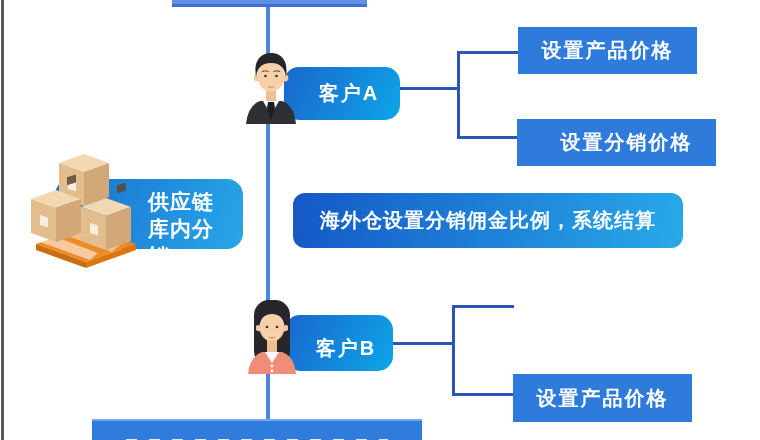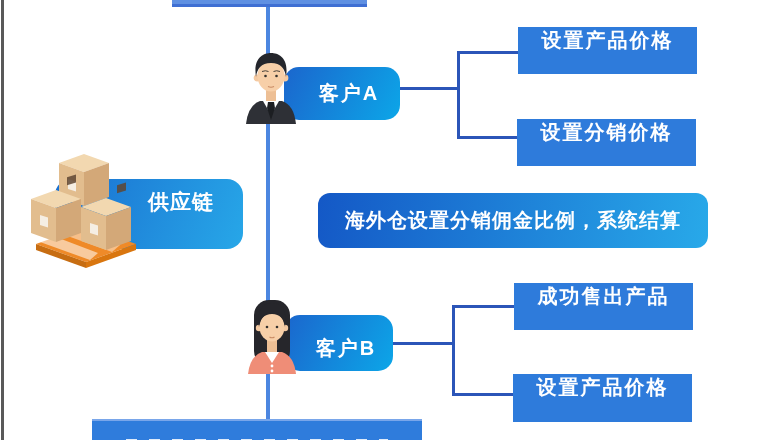--- a/index.html
+++ b/index.html
@@ -8,35 +8,35 @@
     background:#ffffff;
     font-family:"Liberation Sans","DejaVu Sans",sans-serif;
   }
   .abs{position:absolute;}
   
   .trunk{background:#4c86e0;z-index:1;}
   .conn{background:#2b55b8;z-index:1;}
   
   .node-blue{
     background:#2e7bdb;color:#ffffff;z-index:2;
-    display:flex;align-items:flex-start;justify-content:center;
+    display:flex;align-items:center;justify-content:center;
     font-weight:bold;font-size:20px;letter-spacing:2px;white-space:nowrap;
   }
   
   .pill{
     border-radius:15px;color:#ffffff;z-index:2;
     background:linear-gradient(118deg,#1b66cd 0%,#0ca6e8 100%);
     display:flex;align-items:center;justify-content:center;
     font-weight:bold;font-size:20px;letter-spacing:2px;white-space:nowrap;
   }
   .banner{
     border-radius:12px;color:#ffffff;z-index:2;
     background:linear-gradient(100deg,#1458c6 0%,#28a9e9 100%);
     display:flex;align-items:center;justify-content:center;
-    font-weight:bold;font-size:20px;letter-spacing:1px;white-space:nowrap;margin-left:25px;
+    font-weight:bold;font-size:20px;letter-spacing:1px;white-space:nowrap;
   }
   .supply-pill{
     border-radius:16px;color:#ffffff;z-index:2;
     background:linear-gradient(112deg,#1a6fd0 0%,#27a7e8 100%);
     font-weight:bold;font-size:21px;line-height:27px;letter-spacing:1px;
     box-sizing:border-box;padding:9px 8px 0 93px;
   }
   .avatar{z-index:3;}
   .icon3d{z-index:3;}
   
@@ -80,26 +80,27 @@
     <circle cx="23.5" cy="28" r="1.3" fill="#35312e"></circle>
     <circle cx="34.5" cy="28" r="1.3" fill="#35312e"></circle>
     <path d="M20,23.5 Q23.5,22 26.5,23.5" stroke="#4a423a" stroke-width="1" fill="none"></path>
     <path d="M31.5,23.5 Q34.5,22 38,23.5" stroke="#4a423a" stroke-width="1" fill="none"></path>
     <path d="M26,38.5 Q29,40 32,38.5" stroke="#c98b64" stroke-width="1.2" fill="none"></path>
   </svg>
 
   <div class="abs node-blue" style="left:518px;top:27px;width:179px;height:47px;">
     <span>设置产品价格</span>
   </div>
-  <div class="abs node-blue" style="left:517px;top:119px;width:179px;height:47px;">
+  <div class="abs node-blue" style="left:517px;top:119px;width:179px;height:47px;padding-left:20px;">
     <span>设置分销价格</span>
   </div>
 
   <div class="abs supply-pill" style="left:55px;top:179px;width:188px;height:70px;">
     <div>供应链</div>
+    <div>库内分销</div>
   </div>
 
   <svg class="abs icon3d" style="left:26px;top:150px;" width="120" height="120" viewBox="0 0 120 120">
 
     <polygon points="60,76 10,94 60,112 110,94" fill="#ef8a28"></polygon>
     <polygon points="10,94 10,100 60,118 60,112" fill="#c76d12"></polygon>
     <polygon points="110,94 110,100 60,118 60,112" fill="#d9760f"></polygon>
     <polygon points="22,84 14,92 64,110 72,103" fill="#ffffff" opacity="0.55"></polygon>
     <polygon points="44,76 36,84 86,102 94,95" fill="#ffffff" opacity="0.45"></polygon>
 
@@ -150,23 +151,20 @@
     <circle cx="29" cy="75" r="1.4" fill="#ffffff"></circle>
     <circle cx="16" cy="32" r="3.2" fill="#f4c9a1"></circle>
     <circle cx="42" cy="32" r="3.2" fill="#f4c9a1"></circle>
     <ellipse cx="29" cy="31" rx="12.5" ry="14.5" fill="#f7cfa8"></ellipse>
     <path d="M16,31 C13,12 22,7 29,7 C36,7 45,12 42,31 C41,23 37,18 29,18 C21,18 17,23 16,31 Z" fill="#26262b"></path>
     <circle cx="24" cy="31" r="1.3" fill="#35312e"></circle>
     <circle cx="34" cy="31" r="1.3" fill="#35312e"></circle>
     <path d="M26.5,41 Q29,42.5 31.5,41" stroke="#c98b64" stroke-width="1.2" fill="none"></path>
   </svg>
 
-  <div class="abs node-blue" style="left:514px;top:283px;width:179px;height:47px;">
-    <span>成功售出产品</span>
-  </div>
   <div class="abs node-blue" style="left:513px;top:374px;width:179px;height:48px;">
     <span>设置产品价格</span>
   </div>
 
   <div class="abs bottom-bar" style="left:92px;top:419px;width:330px;height:21px;">
     <div class="clipped-glyphs"></div>
   </div>
 
 </div>
 

